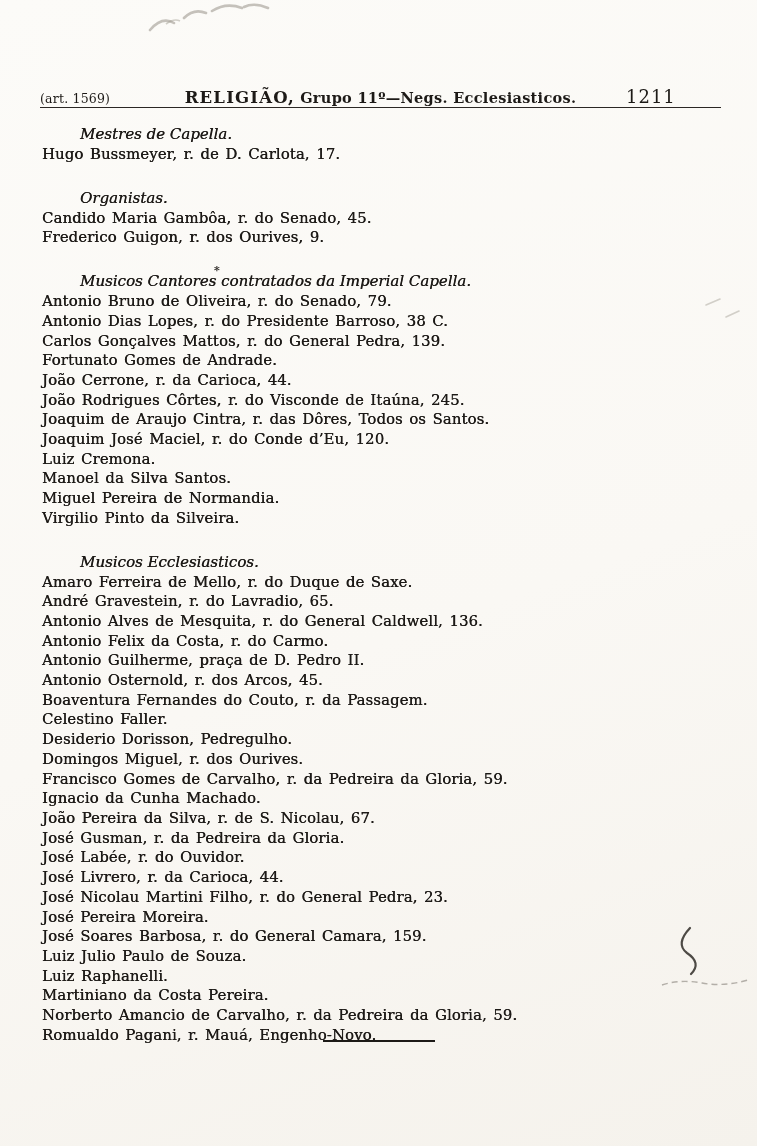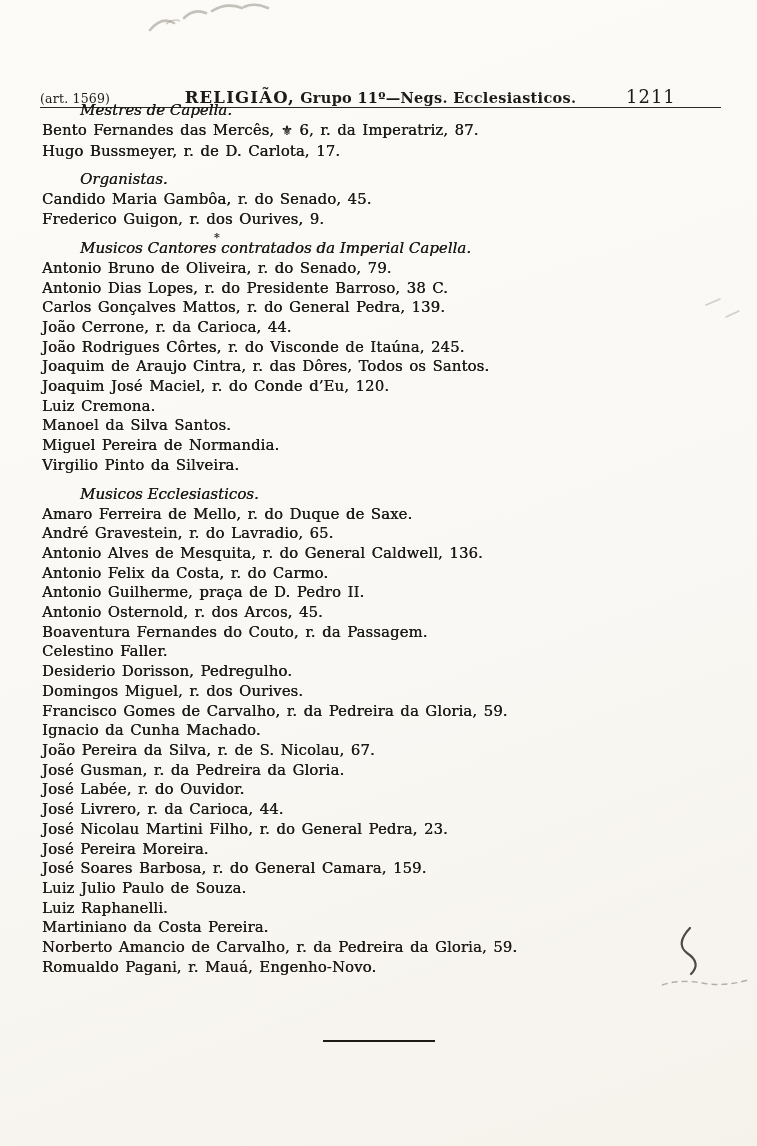--- a/index.html
+++ b/index.html
@@ -17,21 +17,21 @@
   }
   .art-ref { width:95px; font-size:12.5px; letter-spacing:.2px; }
   .page-title { flex:1; text-align:center; font-size:14.5px; font-weight:bold; letter-spacing:.3px; white-space:nowrap;margin-top:36px; }
   .page-title .title-main { font-size:16.5px; letter-spacing:1.2px; }
   .page-no { width:95px; text-align:left; font-size:18px; font-weight:normal; letter-spacing:1px; }
   .content { position:absolute; top:100px; left:42px; right:30px; text-shadow:.3px 0 0 currentColor; }
   .section { margin-top:9px; }
   .section:first-child { margin-top:0; }
   .section-heading {
     font-style:italic; padding-left:38px; font-size:15px; line-height:20px;
-    position:relative; white-space:nowrap;
+    position:relative; white-space:nowrap;margin-top:24px;
   }
   .heading-mark { position:absolute; top:-10px; left:172px; font-size:11px; font-style:normal; opacity:.85; }
   .entry { font-size:14.8px; line-height:19.7px; word-spacing:1.6px; letter-spacing:.15px; white-space:nowrap; }
   .inline-icon { font-family:"DejaVu Sans","DejaVu Serif",sans-serif; font-size:13.5px; }
   .end-rule {
     position:absolute; top:1040px; left:50%; transform:translateX(-50%);
     width:112px; border-top:2.2px solid #1d1a17;
   }
   svg.mark { position:absolute; pointer-events:none; }
 </style>
@@ -56,33 +56,33 @@
 
   <header class="page-header">
     <span class="art-ref">(art. 1569)</span>
     <span class="page-title"><span class="title-main">RELIGIÃO,</span><span> Grupo 11º—Negs. Ecclesiasticos.</span></span>
     <span class="page-no">1211</span>
   </header>
 
   <main class="content">
       <section class="section">
         <div class="section-heading">Mestres de Capella.</div>
-        <div class="entry"><span>Bento Fernandes das Mercês, </span><span class="inline-icon">⚜</span><span> 6, r. da Imperatriz, 87.</span></div>
         <div class="entry">Hugo Bussmeyer, r. de D. Carlota, 17.</div>
       </section>
       <section class="section">
         <div class="section-heading">Organistas.</div>
         <div class="entry">Candido Maria Gambôa, r. do Senado, 45.</div>
         <div class="entry">Frederico Guigon, r. dos Ourives, 9.</div>
       </section>
       <section class="section">
         <div class="section-heading">Musicos Cantores contratados da Imperial Capella.<span class="heading-mark">*</span></div>
         <div class="entry">Antonio Bruno de Oliveira, r. do Senado, 79.</div>
         <div class="entry">Antonio Dias Lopes, r. do Presidente Barroso, 38 C.</div>
         <div class="entry">Carlos Gonçalves Mattos, r. do General Pedra, 139.</div>
+        <div class="entry">Fortunato Gomes de Andrade.</div>
         <div class="entry">João Cerrone, r. da Carioca, 44.</div>
         <div class="entry">João Rodrigues Côrtes, r. do Visconde de Itaúna, 245.</div>
         <div class="entry">Joaquim de Araujo Cintra, r. das Dôres, Todos os Santos.</div>
         <div class="entry">Joaquim José Maciel, r. do Conde d’Eu, 120.</div>
         <div class="entry">Luiz Cremona.</div>
         <div class="entry">Manoel da Silva Santos.</div>
         <div class="entry">Miguel Pereira de Normandia.</div>
         <div class="entry">Virgilio Pinto da Silveira.</div>
       </section>
       <section class="section">

